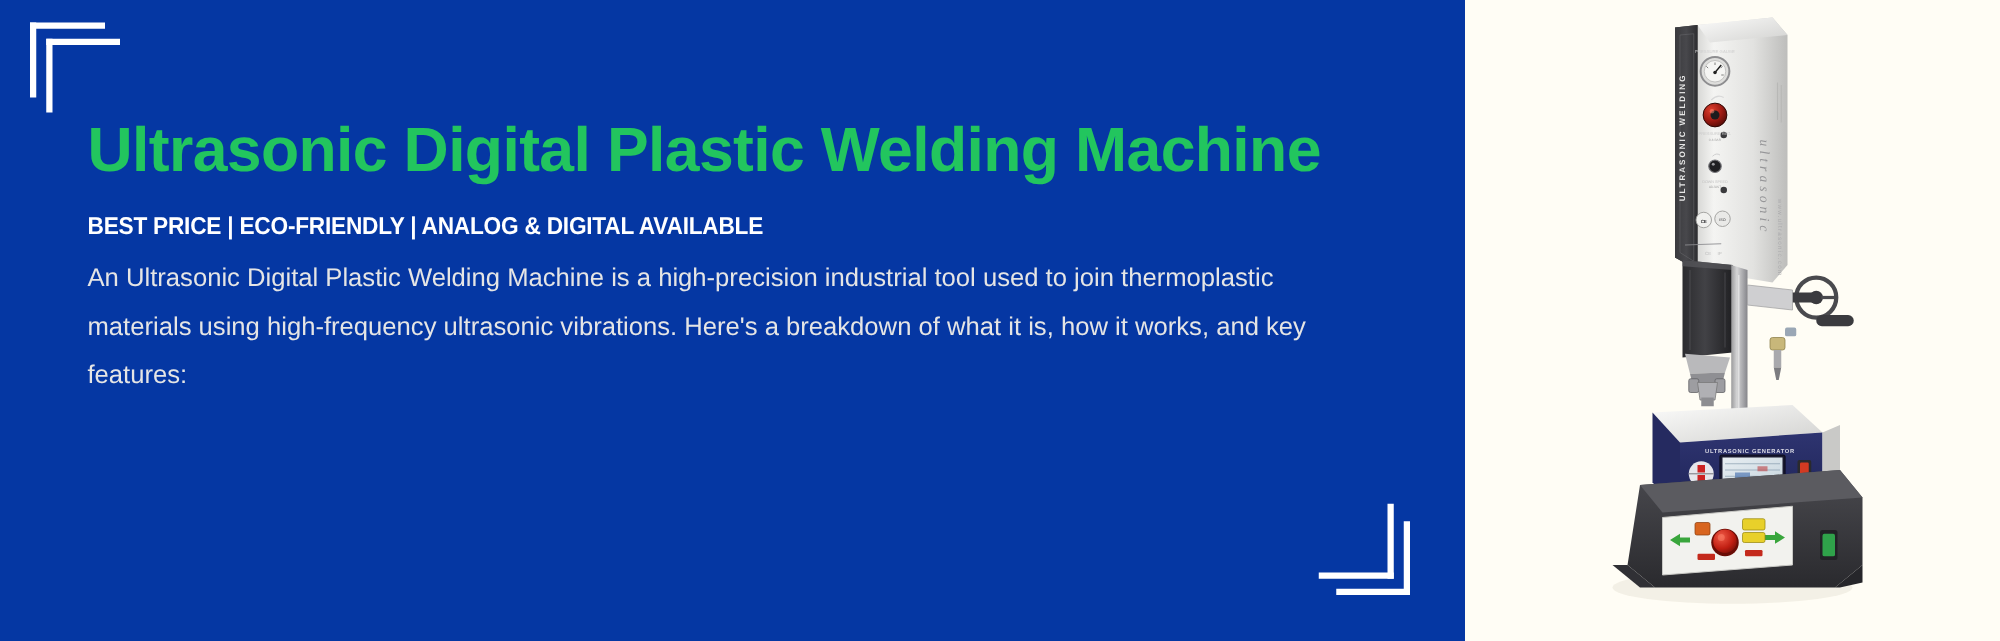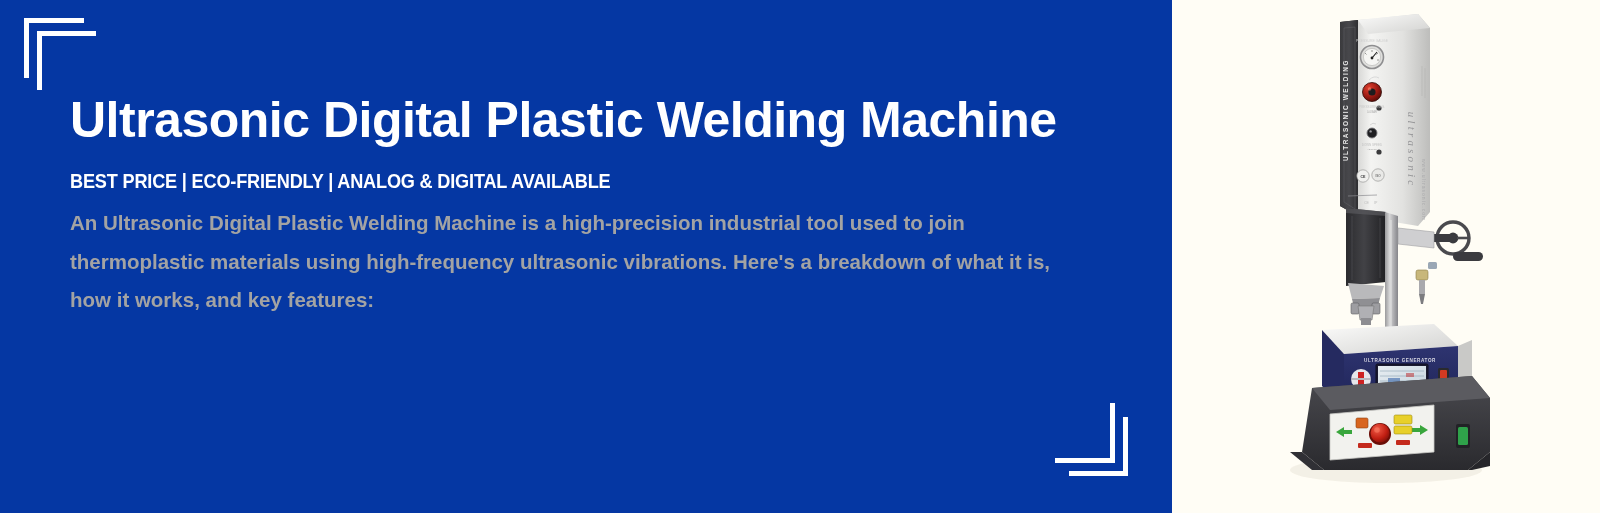--- a/index.html
+++ b/index.html
@@ -36,43 +36,43 @@
   #corner-br .l1-h{ right:13px; bottom:13px; width:60px; height:5px; }
   #corner-br .l1-v{ right:13px; bottom:13px; width:5px;  height:60px; }
   #corner-br .l2-h{ right:0;  bottom:0;  width:59px; height:5px; }
   #corner-br .l2-v{ right:0;  bottom:0;  width:5px;  height:59px; }
 
   #text-block{
     position:absolute;
     left:70px; top:92px; width:1040px;
   }
   #headline{
-    color:#ffffff;
+    color:#22c55e;
     font-size:50px;
     font-weight:700;
     letter-spacing:-0.5px;
     line-height:1.12;
     white-space:nowrap;
     font-family:"Liberation Sans", sans-serif;
   }
   #subheadline{
     color:#ffffff;
     font-size:19.5px;
     font-weight:700;
     letter-spacing:-0.2px;
     margin-top:22px;
     white-space:nowrap;
     transform:scaleX(0.93);
     transform-origin:left center;
     font-family:"Liberation Sans", sans-serif;
   }
   #bodycopy{
-    color:#a3a3a3;
+    color:#e5e5e5;
     font-size:20.5px;
-    font-weight:700;
+    font-weight:400;
     line-height:38.5px;
     margin-top:11px;
     width:1010px;
     font-family:"Liberation Sans", sans-serif;
   }
 
   
   #right-panel{
     position:relative;
     width:428px; height:513px;

